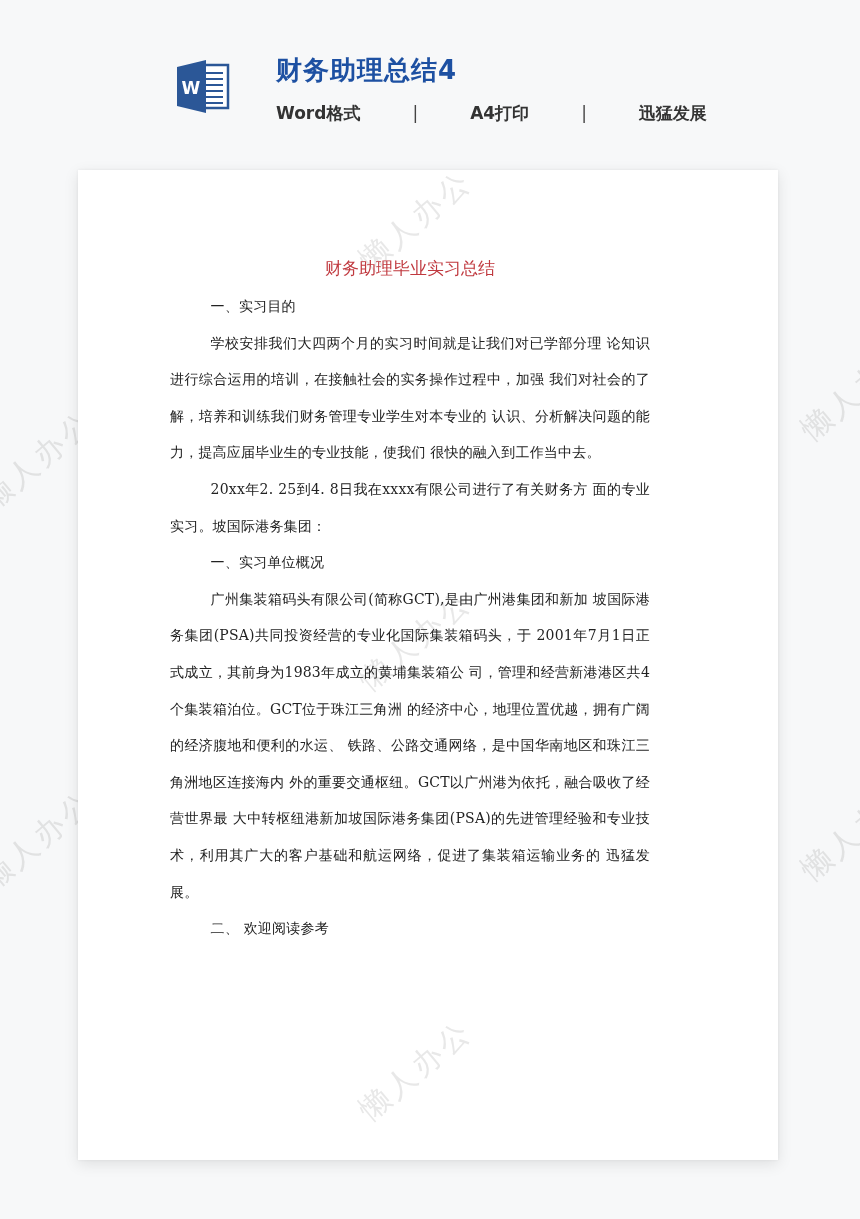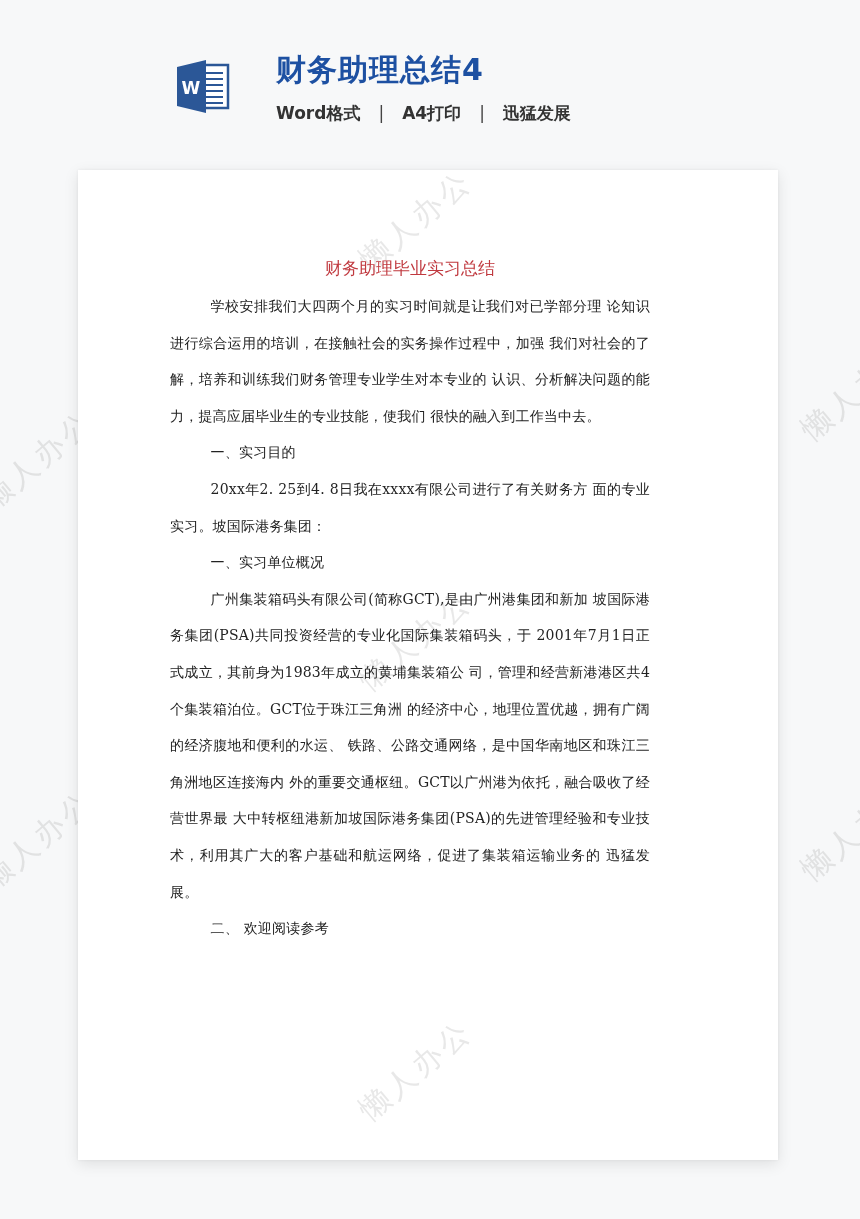--- a/index.html
+++ b/index.html
@@ -6,27 +6,27 @@
   body {
     width: 860px; height: 1219px; position: relative; overflow: hidden;
     background: #f7f8f9;
     font-family: "DejaVu Serif", "Liberation Serif", serif;
   }
   .header { position: absolute; left: 0; top: 0; width: 860px; height: 170px; }
   .word-icon { position: absolute; left: 175px; top: 58px; width: 56px; height: 56px; }
   .doc-title {
     position: absolute; left: 276px; top: 50px;
     font-family: "DejaVu Sans", "Liberation Sans", sans-serif;
-    font-size: 30px; font-weight: bold; color: #1d50a2; letter-spacing: 1px; line-height: 40px;
+    font-size: 26px; font-weight: bold; color: #1d50a2; letter-spacing: 1px; line-height: 40px;
   }
   .tags {
     position: absolute; left: 276px; top: 100px;
     font-family: "DejaVu Sans", "Liberation Sans", sans-serif;
     font-size: 17px; font-weight: bold; color: #333333; line-height: 26px;
-    display: flex; align-items: flex-start;
+    display: flex; align-items: flex-start; gap: 34px;
   }
   .tags .sep { margin: 0 18px; color: #444; font-weight: normal; }
 
   .page {
     position: absolute; left: 78px; top: 170px; width: 700px; height: 990px;
     background: #ffffff;
     box-shadow: 0 4px 14px rgba(0,0,0,0.10), 0 0 3px rgba(0,0,0,0.06);
     overflow: hidden;
   }
   .page-content { position: absolute; left: 92px; top: 82px; width: 480px; }
@@ -77,20 +77,20 @@
 <div class="watermark wm-outside" style="left:790px; top:370px;">懒人办公</div>
 <div class="watermark wm-outside" style="left:790px; top:810px;">懒人办公</div>
 
 <div class="page">
   <div class="watermark" style="left:270px; top:30px;">懒人办公</div>
   <div class="watermark" style="left:270px; top:450px;">懒人办公</div>
   <div class="watermark" style="left:270px; top:880px;">懒人办公</div>
 
   <div class="page-content">
     <h1 class="doc-heading">财务助理毕业实习总结</h1>
+    <p class="para">一、实习目的</p>
     <p class="para">学校安排我们大四两个月的实习时间就是让我们对已学部分理 论知识进行综合运用的培训，在接触社会的实务操作过程中，加强 我们对社会的了解，培养和训练我们财务管理专业学生对本专业的 认识、分析解决问题的能力，提高应届毕业生的专业技能，使我们 很快的融入到工作当中去。</p>
-    <p class="para">一、实习目的</p>
     <p class="para">20xx年2. 25到4. 8日我在xxxx有限公司进行了有关财务方 面的专业实习。坡国际港务集团：</p>
     <p class="para">一、实习单位概况</p>
     <p class="para">广州集装箱码头有限公司(简称GCT),是由广州港集团和新加 坡国际港务集团(PSA)共同投资经营的专业化国际集装箱码头，于 2001年7月1日正式成立，其前身为1983年成立的黄埔集装箱公 司，管理和经营新港港区共4个集装箱泊位。GCT位于珠江三角洲 的经济中心，地理位置优越，拥有广阔的经济腹地和便利的水运、 铁路、公路交通网络，是中国华南地区和珠江三角洲地区连接海内 外的重要交通枢纽。GCT以广州港为依托，融合吸收了经营世界最 大中转枢纽港新加坡国际港务集团(PSA)的先进管理经验和专业技 术，利用其广大的客户基础和航运网络，促进了集装箱运输业务的 迅猛发展。</p>
     <p class="para">二、 欢迎阅读参考</p>
   </div>
 </div>
 
 </body></html>

